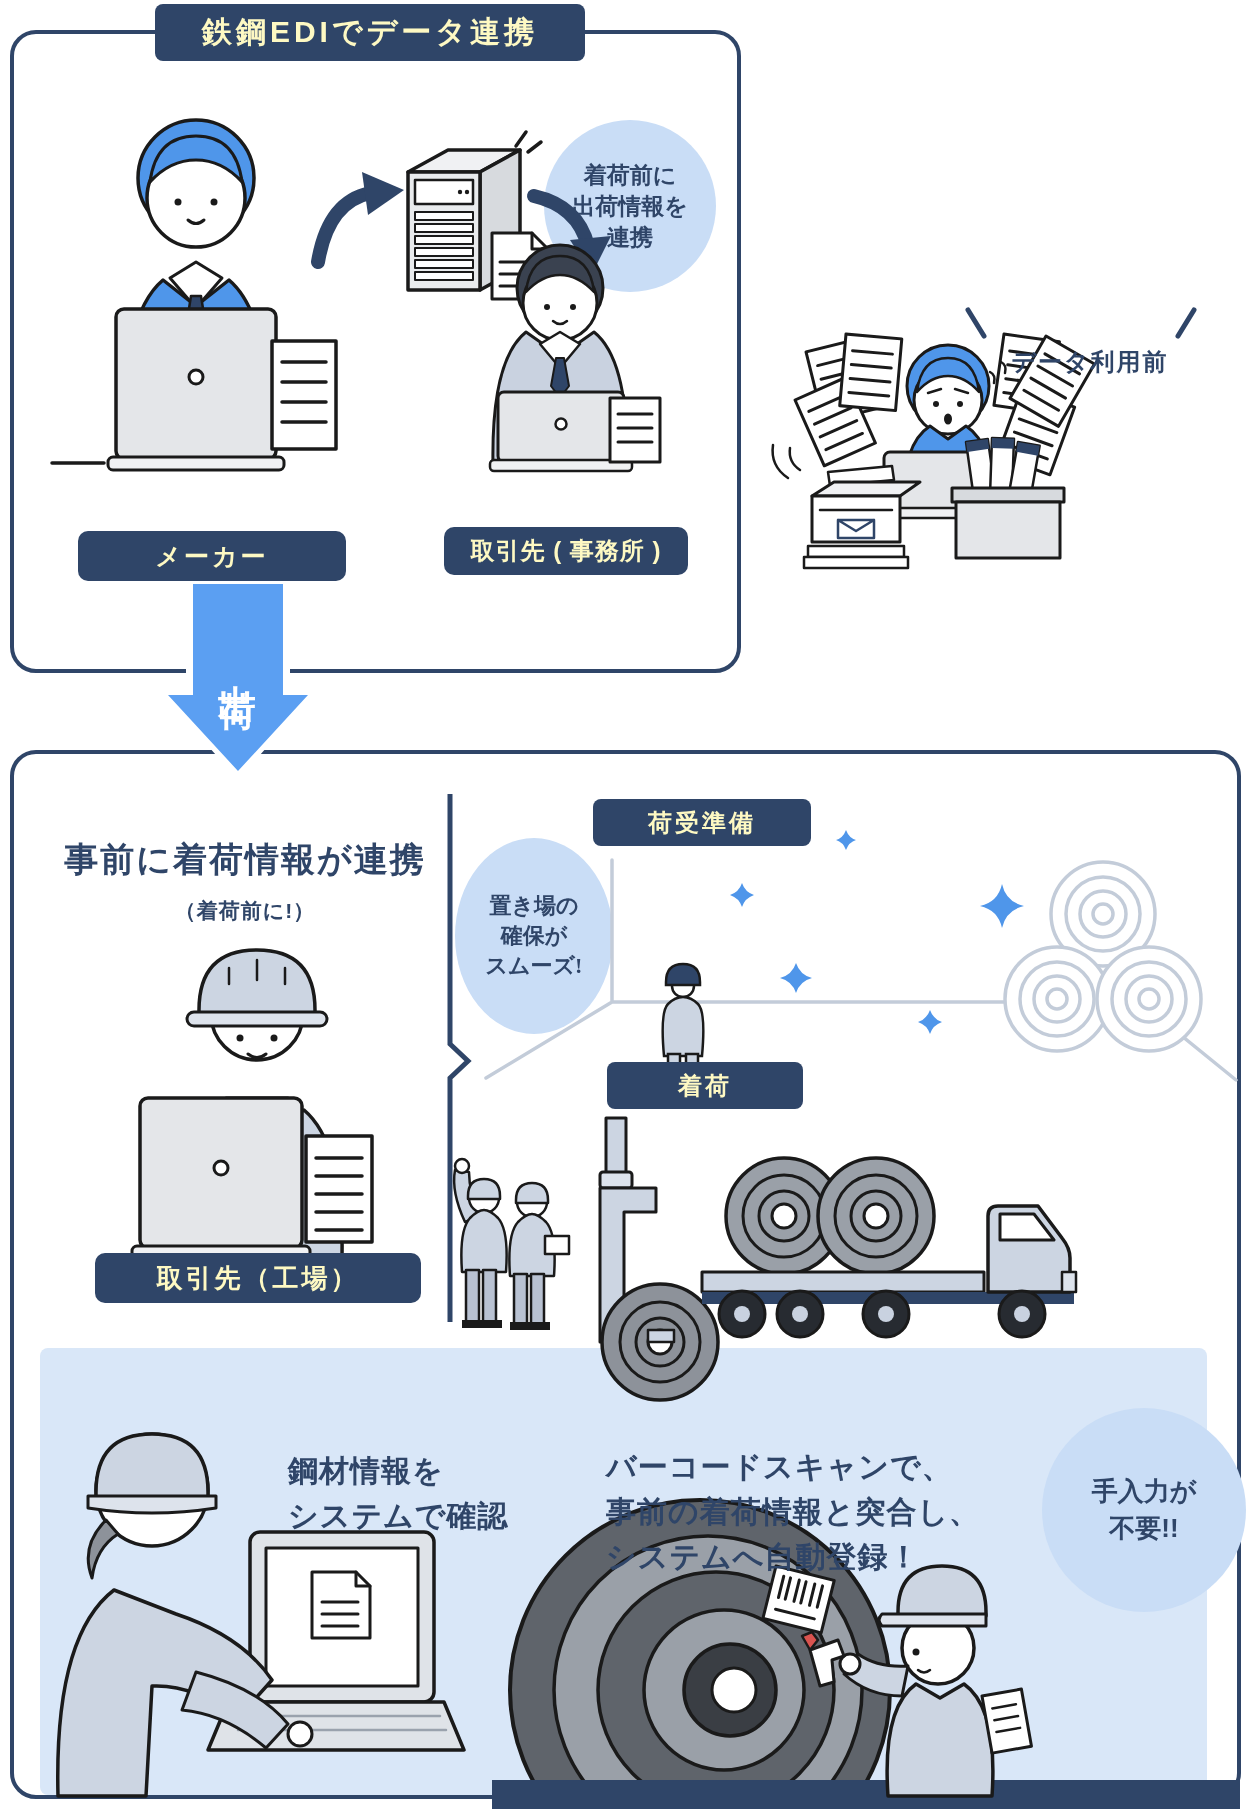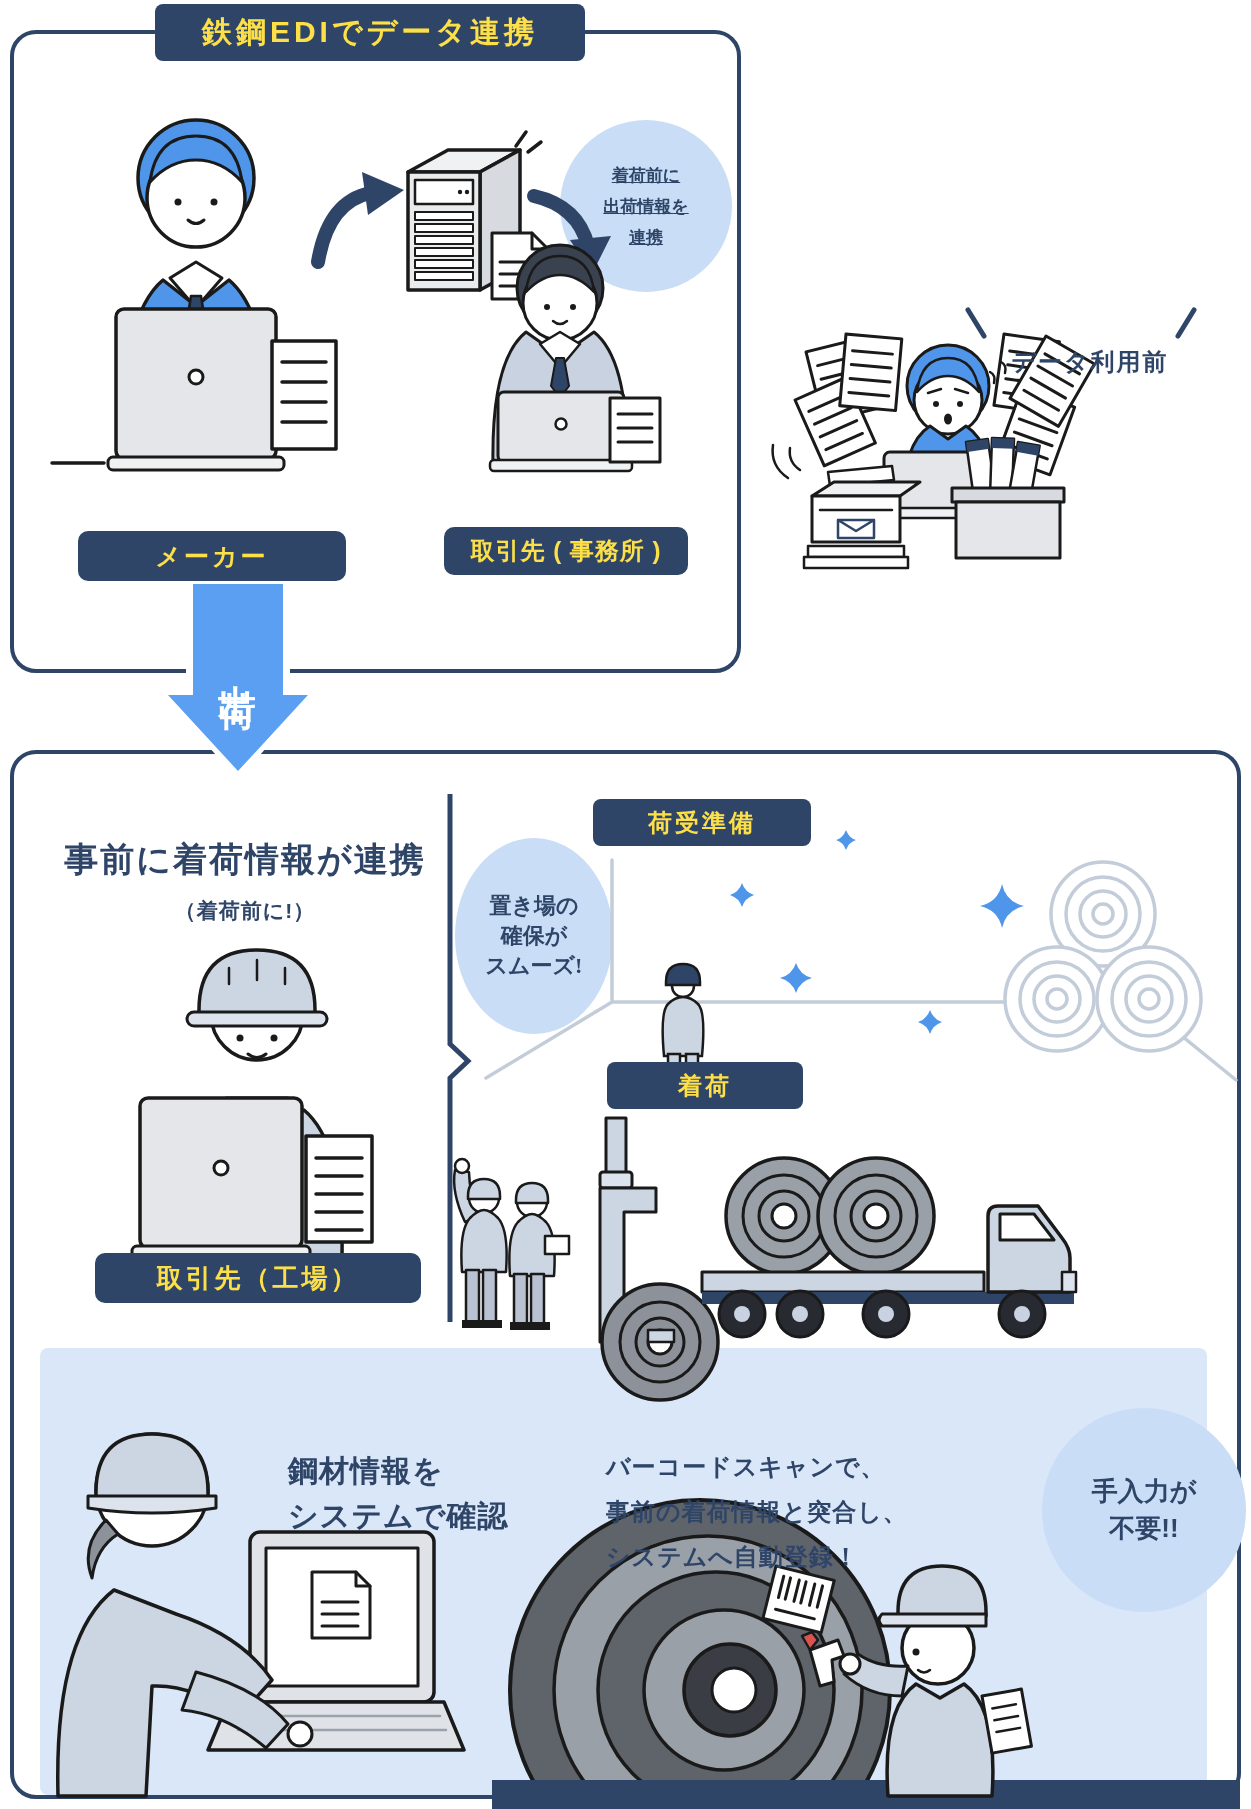--- a/index.html
+++ b/index.html
@@ -1,38 +1,38 @@
 <!DOCTYPE html>
 <html><head>
 <meta charset="utf-8">
 <style>
   html,body{margin:0;padding:0;background:#fff;}
   #stage{position:relative;width:1251px;height:1809px;background:#ffffff;overflow:hidden;
          font-family:"Liberation Sans","DejaVu Sans",sans-serif;font-weight:bold;}
   .box{position:absolute;border:4px solid #2f4568;border-radius:26px;background:transparent;}
-  .badge{position:absolute;background:#2f4568;color:#fde047;display:flex;align-items:center;
+  .badge{position:absolute;background:#2f4568;color:#fef9c3;display:flex;align-items:center;
          justify-content:center;border-radius:10px;letter-spacing:3px;z-index:30;}
   .bubble{position:absolute;background:#c9ddf6;border-radius:50%;color:#2f4568;display:flex;
           flex-direction:column;align-items:center;justify-content:center;text-align:center;z-index:5;}
   .navy-text{color:#2f4568;position:absolute;z-index:30;margin-top:40px;}
   #artwork{position:absolute;left:0;top:0;z-index:10;pointer-events:none;}
   .panel{position:absolute;background:#d9e7f8;border-radius:8px;z-index:2;}
   #ship-label{position:absolute;z-index:30;color:#ffffff;font-size:38px;line-height:46px;
               writing-mode:vertical-rl;text-orientation:upright;letter-spacing:6px;}
 </style>
 </head>
 <body>
 
 <div id="stage">
 
   <div class="box" style="left:10px;top:30px;width:723px;height:635px;"></div>
   <div class="box" style="left:10px;top:750px;width:1223px;height:1041px;"></div>
   <div class="panel" style="left:40px;top:1348px;width:1167px;height:447px;"></div>
 
-  <div class="bubble" style="left:560px;top:120px;width:172px;height:172px;font-size:17px;line-height:31px;text-decoration:underline;">
+  <div class="bubble" style="left:544px;top:120px;width:172px;height:172px;font-size:23px;line-height:31px;">
     <span>着荷前に</span>
     <span>出荷情報を</span>
     <span>連携</span>
   </div>
 
   <div class="bubble" style="left:455px;top:838px;width:158px;height:196px;font-size:22px;line-height:30px;font-family:Liberation Serif, serif;">
     <span>置き場の</span>
     <span>確保が</span>
     <span>スムーズ!</span>
   </div>
@@ -390,19 +390,19 @@
 
   <div class="badge" style="left:95px;top:1253px;width:326px;height:50px;font-size:26px;">
     <span>取引先（工場）</span>
   </div>
 
   <div class="navy-text" style="left:288px;top:1408px;font-size:30px;line-height:45px;letter-spacing:1px;">
     <div>鋼材情報を</div>
     <div>システムで確認</div>
   </div>
 
-  <div class="navy-text" style="left:606px;top:1404px;font-size:24px;line-height:45px;letter-spacing:1px;">
+  <div class="navy-text" style="left:606px;top:1404px;font-size:30px;line-height:45px;letter-spacing:1px;">
     <div>バーコードスキャンで、</div>
     <div>事前の着荷情報と突合し、</div>
     <div>システムへ自動登録！</div>
   </div>
 
 </div>
 
 </body></html>

